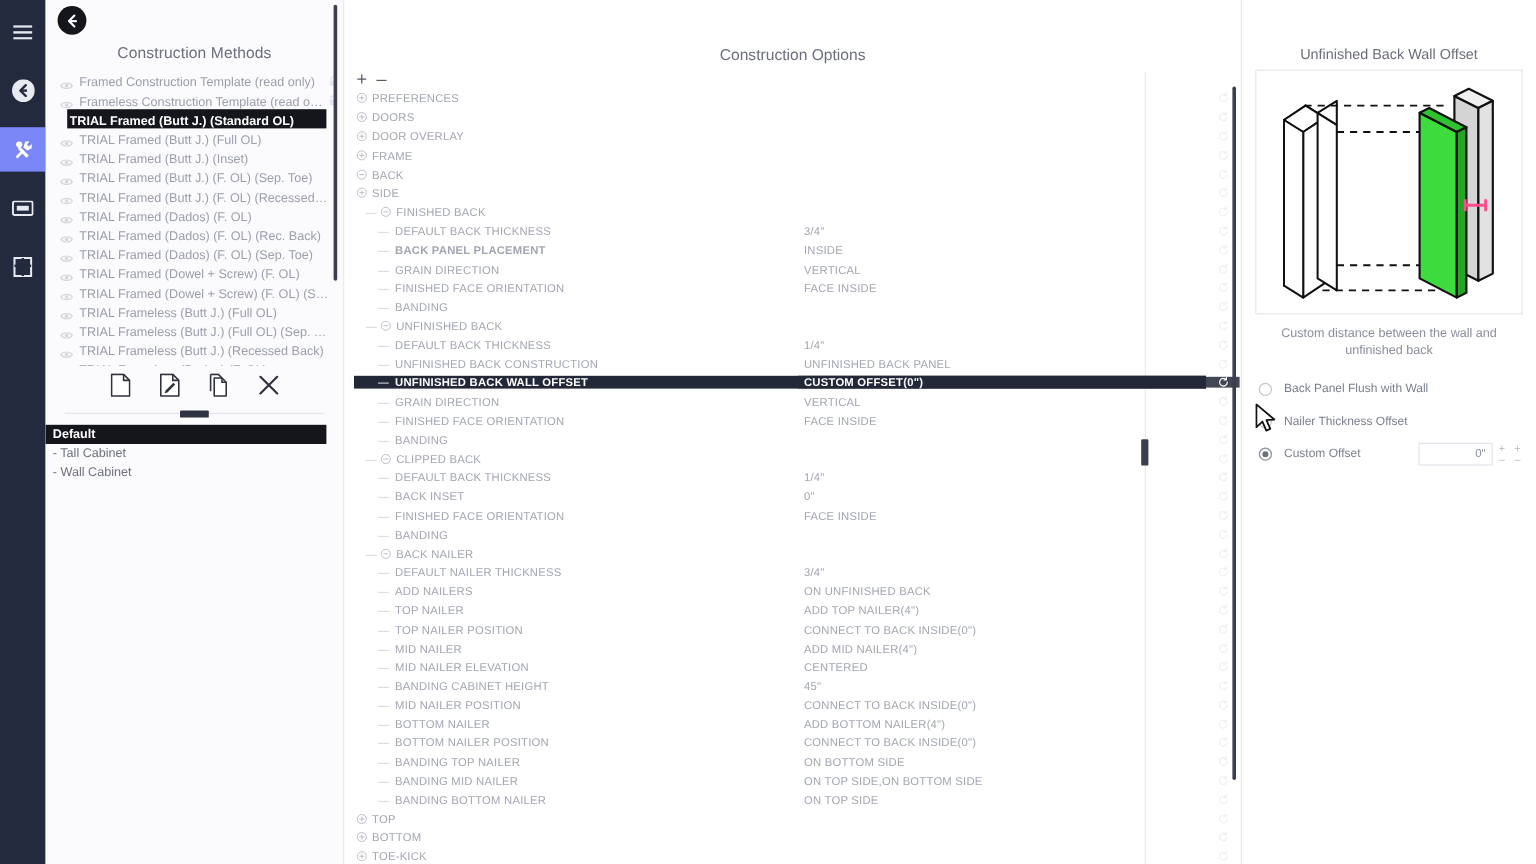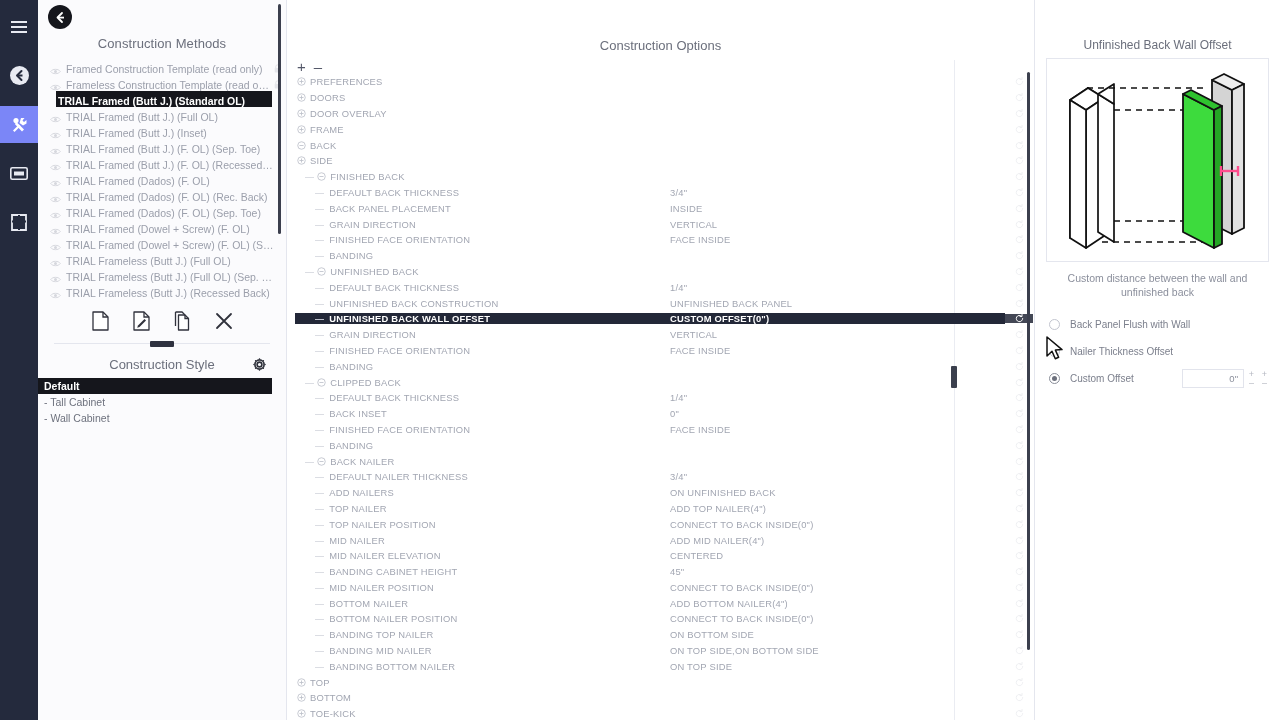--- a/index.html
+++ b/index.html
@@ -422,30 +422,20 @@
         <svg width="18" height="20" viewBox="0 0 18 20">
             <path d="M2 3 L16 17 M16 3 L2 17" stroke="#30323c" stroke-width="1.8" stroke-linecap="round"></path>
           </svg>
       </span>
     </div>
 
     <div class="splitter">
         <div class="grip"></div>
       </div>
 
-    <div class="style-title">
-      <span>Construction Style</span>
-      <span class="style-gear">
-        <svg width="13" height="13" viewBox="0 0 13 13">
-            <circle cx="6.5" cy="6.5" r="2.4" fill="none" stroke="#30323c" stroke-width="1.6"></circle>
-            <path d="M6.5 0 L7.6 1.2 H5.4 Z M6.5 13 L5.4 11.8 H7.6 Z M0 6.5 L1.2 5.4 V7.6 Z M13 6.5 L11.8 7.6 V5.4 Z M1.9 1.9 L3.5 2.1 L2.1 3.5 Z M11.1 11.1 L9.5 10.9 L10.9 9.5 Z M11.1 1.9 L10.9 3.5 L9.5 2.1 Z M1.9 11.1 L2.1 9.5 L3.5 10.9 Z" fill="#30323c"></path>
-            <circle cx="6.5" cy="6.5" r="4.6" fill="none" stroke="#30323c" stroke-width="1.7"></circle>
-          </svg>
-      </span>
-    </div>
     <div class="style-list" id="style-list">
         <div class="style-row selected">Default</div>
         <div class="style-row child">- Tall Cabinet</div>
         <div class="style-row child">- Wall Cabinet</div>
       </div>
   </div>
 
   <div class="panel-options">
     <div class="opt-title">Construction Options</div>
     <div class="opt-tools">
@@ -615,21 +605,21 @@
               <path d="M9.4 5.5 A3.9 3.9 0 1 1 8.1 2.6" fill="none" stroke="#c8cbd4" stroke-width="1.2" stroke-linecap="round"></path>
               <path d="M8.6 0.6 L8.6 3.1 L6.1 3.1" fill="none" stroke="#c8cbd4" stroke-width="1.2" stroke-linecap="round" stroke-linejoin="round"></path>
             </svg>
           </div>
         </div>
         <div class="trow">
           <div class="tlabel">
             <div class="hl-wrap">
               <span><span class="twig" style="width:20px;display:inline-block">&nbsp;</span><span style="color:#c9ccd5;font-size:9px;padding-right:3px">—</span></span>
               <span class="expander" style="flex: 0 0 0px;"></span>
-              <span style="padding-left: 2px;">BACK PANEL PLACEMENT</span>
+              <span style="padding-left: 2px; font-weight: bold;">BACK PANEL PLACEMENT</span>
             </div>
           </div>
           <div class="tvalue">INSIDE</div>
           <div class="treset">
             <svg width="9" height="9" viewBox="0 0 11 11">
               <path d="M9.4 5.5 A3.9 3.9 0 1 1 8.1 2.6" fill="none" stroke="#c8cbd4" stroke-width="1.2" stroke-linecap="round"></path>
               <path d="M8.6 0.6 L8.6 3.1 L6.1 3.1" fill="none" stroke="#c8cbd4" stroke-width="1.2" stroke-linecap="round" stroke-linejoin="round"></path>
             </svg>
           </div>
         </div>

